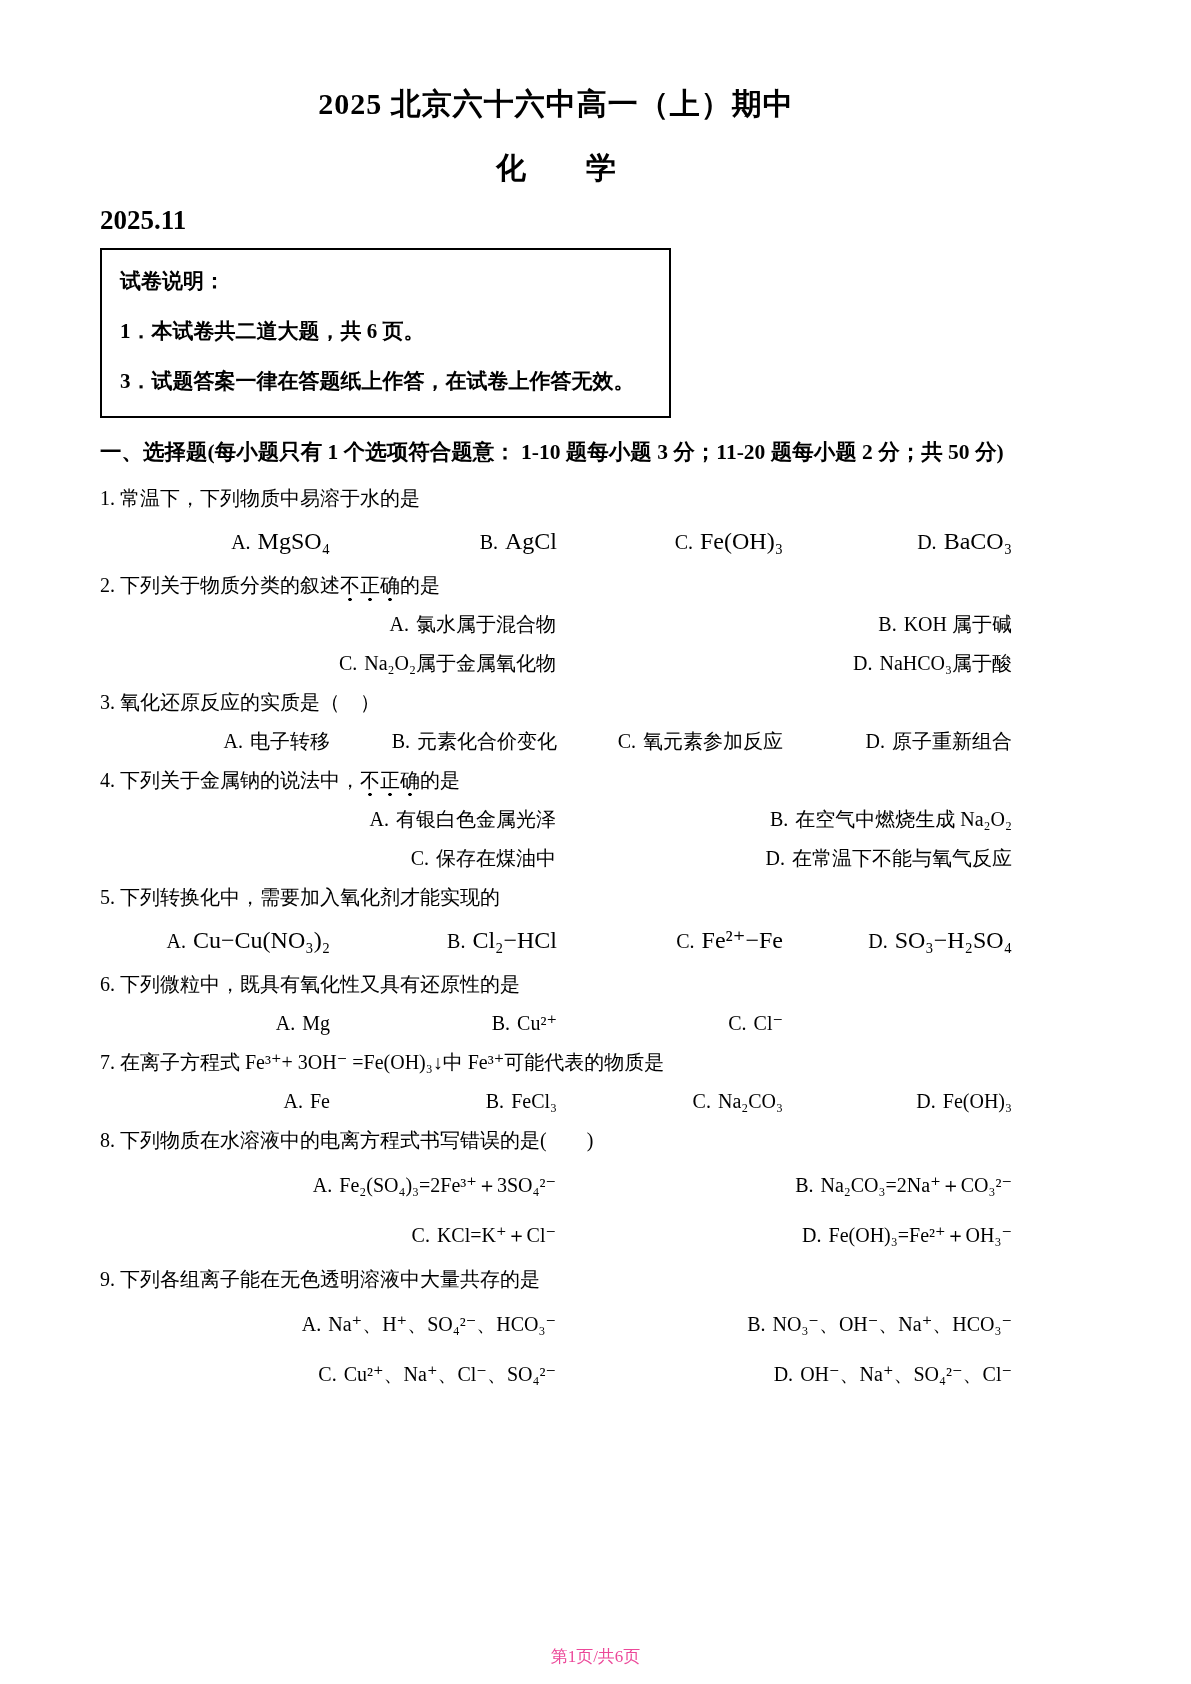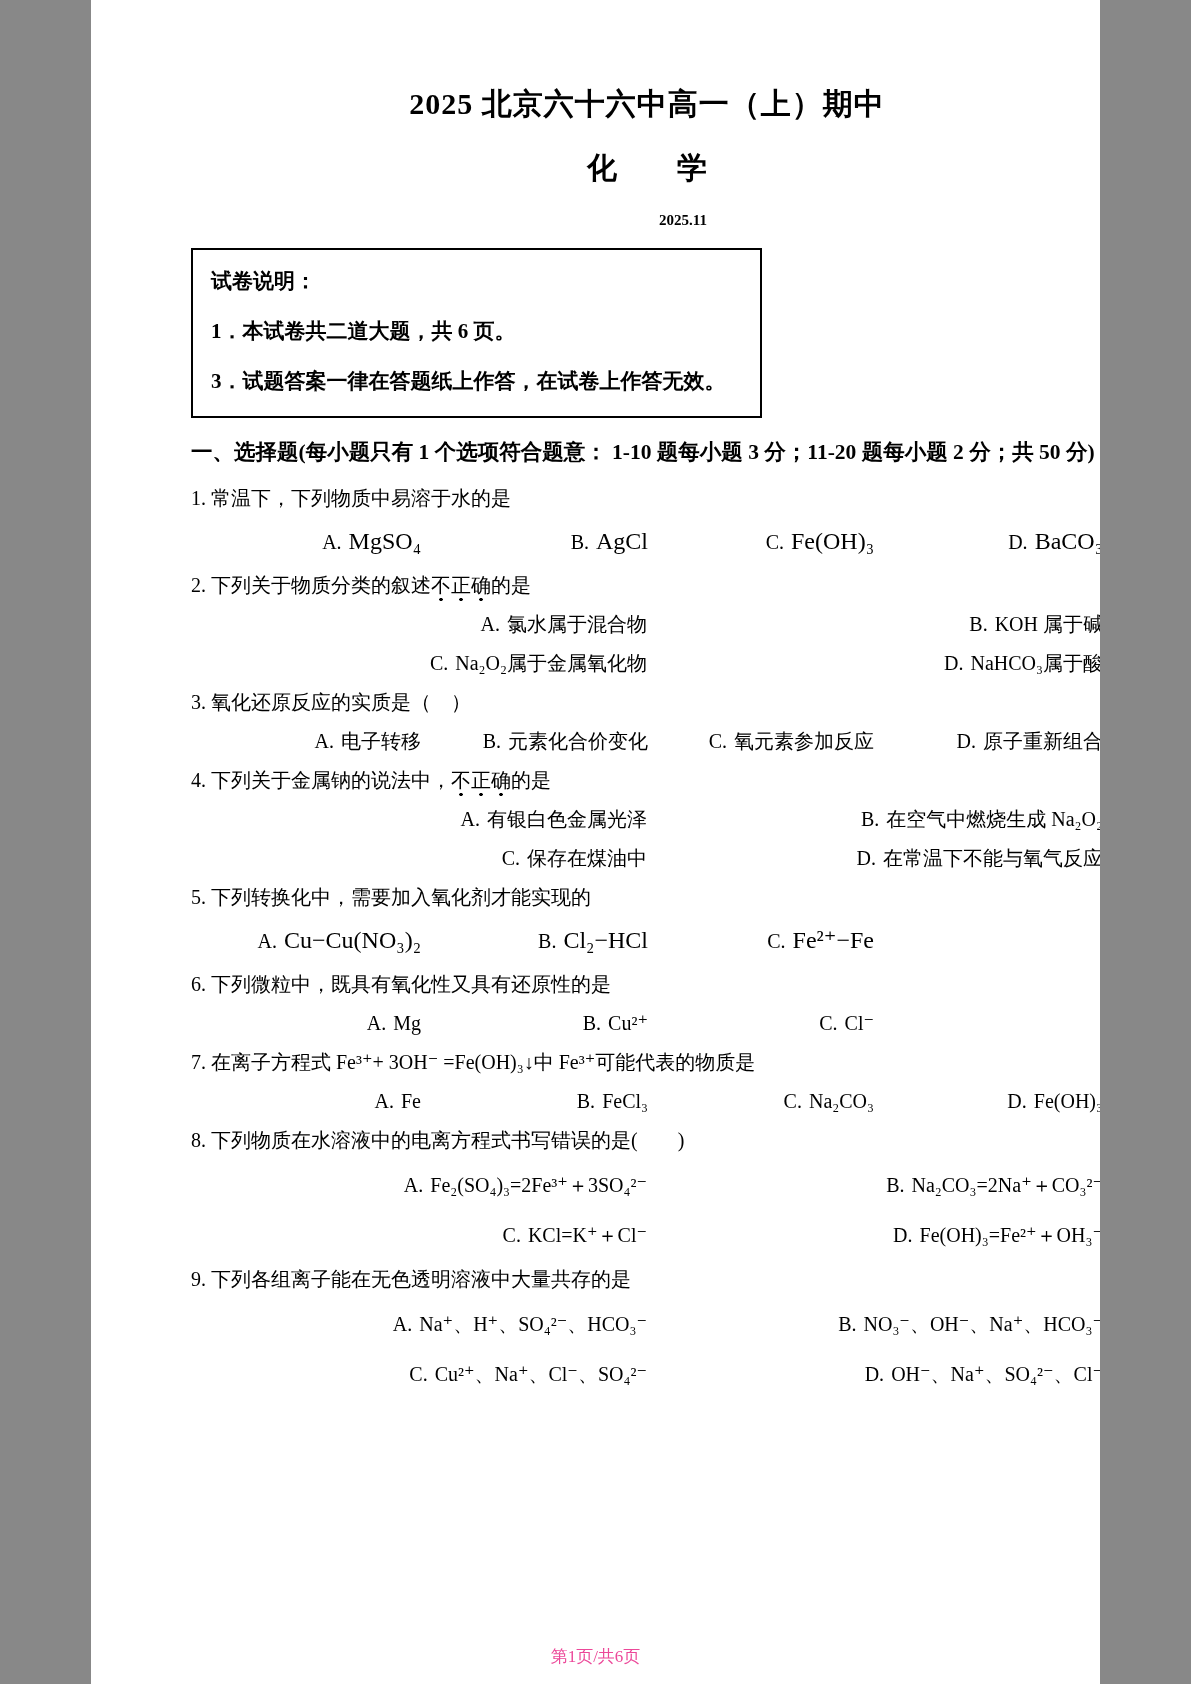--- a/index.html
+++ b/index.html
@@ -1,18 +1,18 @@
 <!DOCTYPE html>
 <html><head>
 <meta charset="utf-8">
 <style>
   html,body { margin:0; padding:0; background:#888; }
   .page {
     position:relative;
-    width:1009px; height:1684px;
+    width:1191px; height:1684px;
     background:#ffffff;
     font-family:"Liberation Serif","DejaVu Serif",serif;
     color:#000;
     overflow:hidden;
     margin:0 auto;
   }
   .content { margin-left:100px; width:912px; }
 
   .title {
     margin-top:84px;
@@ -23,22 +23,22 @@
   }
   .subject {
     margin-top:24px;
     text-align:center;
     font-size:30px; font-weight:bold;
     line-height:40px;
   }
   .date {
     margin-top:18px;
     margin-right:-72px;
-    text-align:center;
-    font-size:15px; font-weight:bold;
+    text-align:left;
+    font-size:27px; font-weight:bold;
     line-height:28px;
   }
 
   .notice {
     margin-top:14px;
     width:547px;
     border:2px solid #000;
     padding:6px 2px 10px 18px;
   }
   .notice-line {
@@ -144,20 +144,21 @@
           <span class="opt"><span class="lbl">D.</span><span class="txt">在常温下不能与氧气反应</span></span>
         </div>
       </div>
 
       <div>
         <div class="q-stem">5. 下列转换化中，需要加入氧化剂才能实现的</div>
         <div class="opts cols4 big">
           <span class="opt"><span class="lbl">A.</span><span class="txt">Cu−Cu(NO₃)₂</span></span>
           <span class="opt"><span class="lbl">B.</span><span class="txt">Cl₂−HCl</span></span>
           <span class="opt"><span class="lbl">C.</span><span class="txt">Fe²⁺−Fe</span></span>
+          <span class="opt"><span class="lbl">D.</span><span class="txt">SO₃−H₂SO₄</span></span>
         </div>
       </div>
 
       <div>
         <div class="q-stem">6. 下列微粒中，既具有氧化性又具有还原性的是</div>
         <div class="opts cols4">
           <span class="opt"><span class="lbl">A.</span><span class="txt">Mg</span></span>
           <span class="opt"><span class="lbl">B.</span><span class="txt">Cu²⁺</span></span>
           <span class="opt"><span class="lbl">C.</span><span class="txt">Cl⁻</span></span>
         </div>

